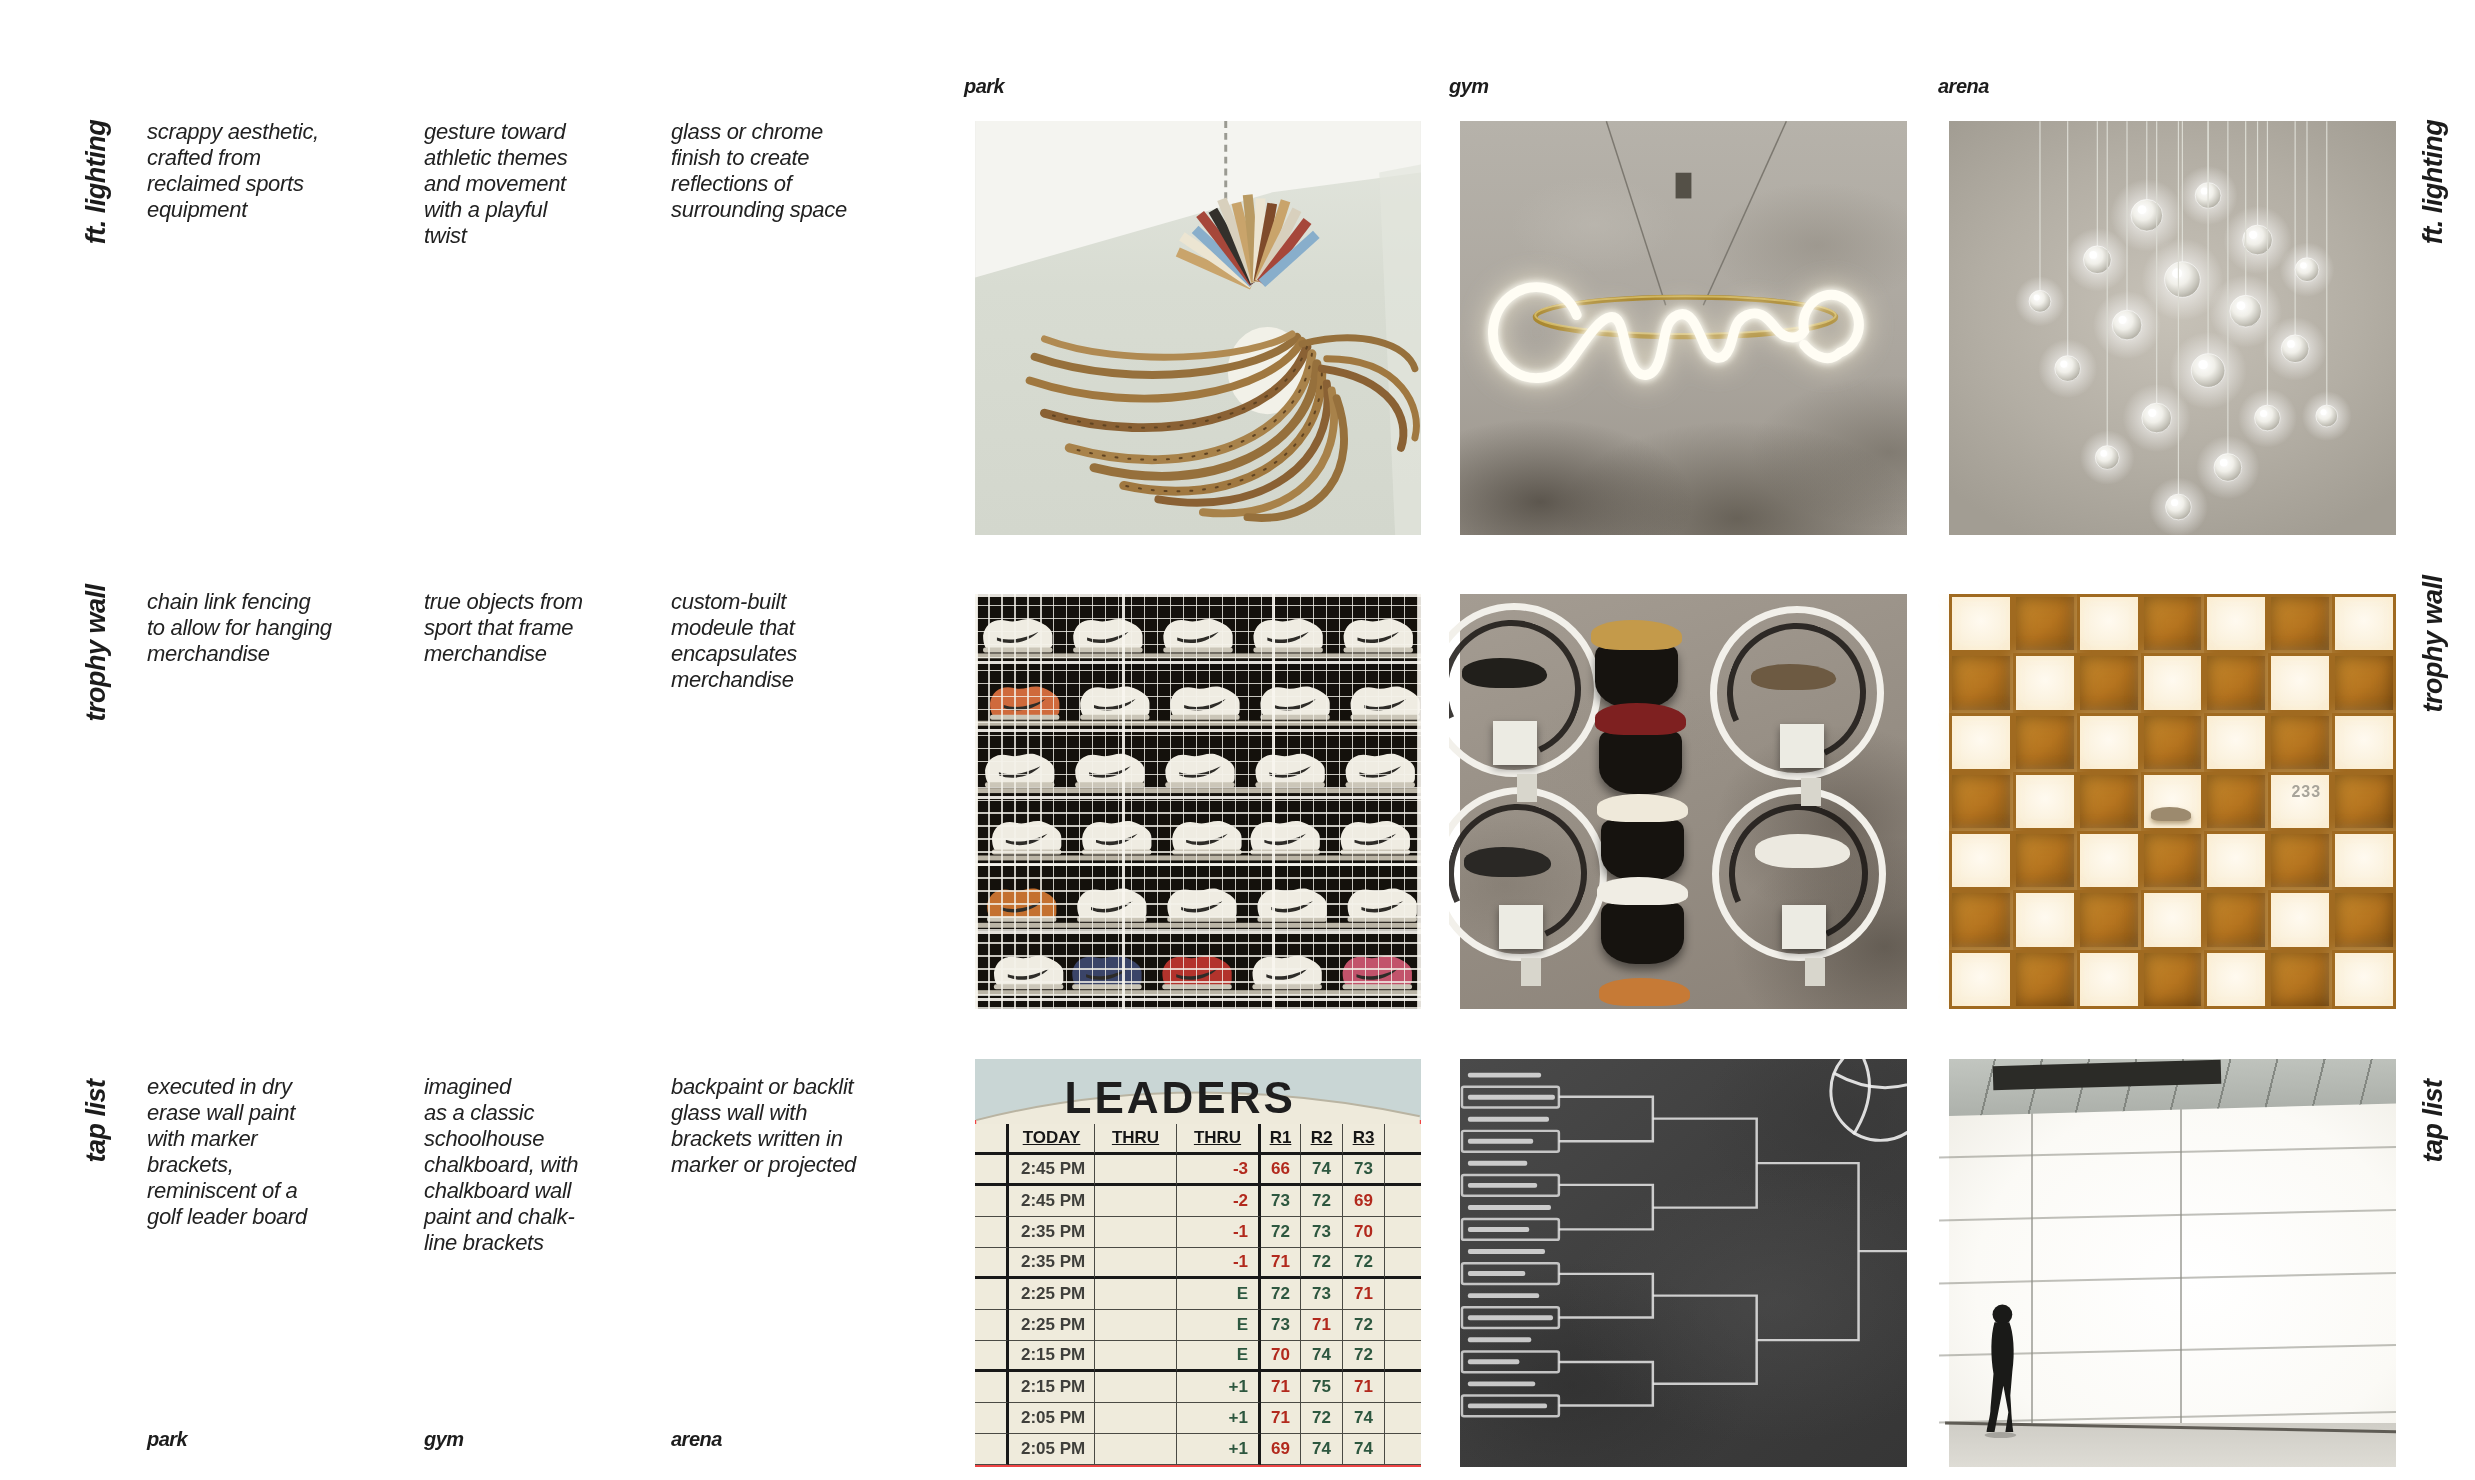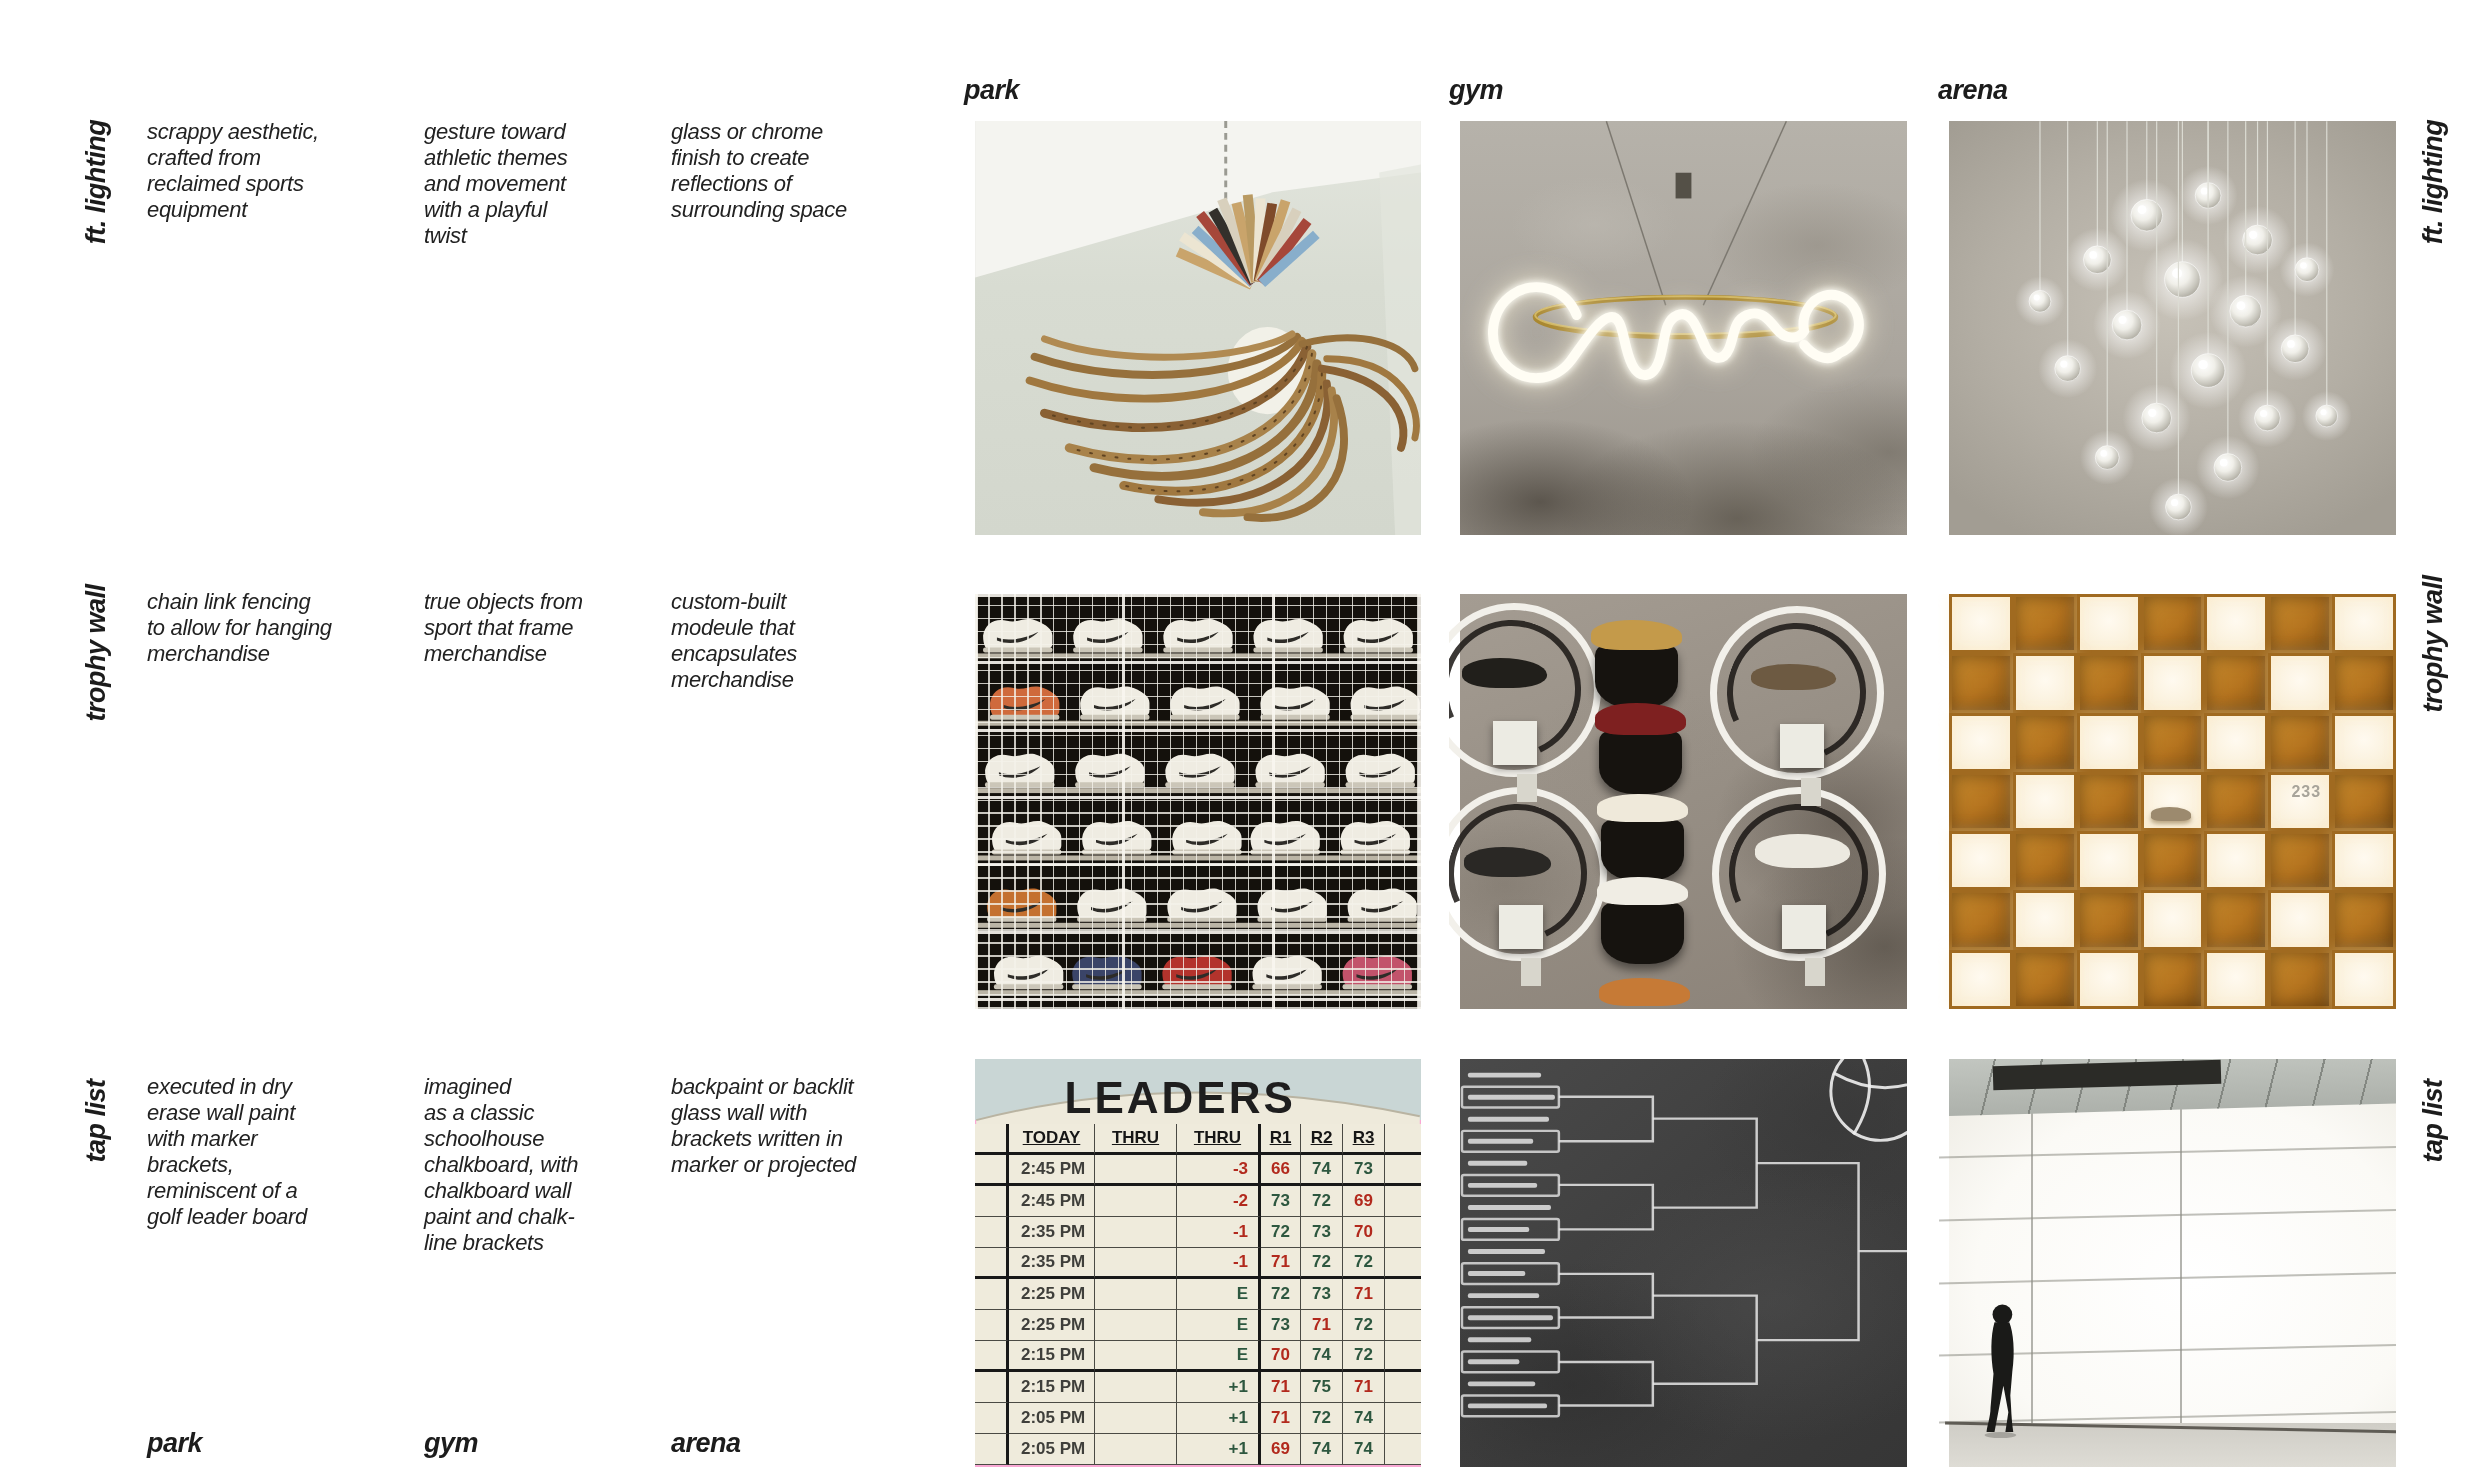--- a/index.html
+++ b/index.html
@@ -1,20 +1,20 @@
 <!DOCTYPE html>
 <html><head>
 <meta charset="utf-8">
 <style>
   html,body{margin:0;padding:0;background:#ffffff;}
   #board{position:relative;width:2475px;height:1480px;background:#ffffff;overflow:hidden;
          font-family:"Liberation Sans",sans-serif;color:#1c1c1c;}
   .vlabel{position:absolute;font-style:italic;font-weight:bold;font-size:27px;letter-spacing:-0.5px;
           white-space:nowrap;transform:translate(-50%,-50%) rotate(-90deg);}
-  .clabel{position:absolute;font-style:italic;font-weight:bold;font-size:27px;letter-spacing:-0.5px;}
+  .clabel{position:absolute;font-style:italic;font-weight:bold;font-size:20px;letter-spacing:-0.5px;}
   .desc{position:absolute;font-style:italic;font-size:22px;line-height:26px;letter-spacing:-0.3px;
         color:#222;white-space:pre-line;}
   .img{position:absolute;overflow:hidden;padding-left:11px;}
 
   
   .lamp-bg{width:100%;height:100%;background:linear-gradient(180deg,#e3e6de 0%,#d8dcd2 40%,#d3d7cd 100%);}
   
   .neon-bg{width:100%;height:100%;
     background:
       radial-gradient(218px 119px at 18% 92%, rgba(70,64,56,.75), rgba(70,64,56,0) 70%),
@@ -50,21 +50,21 @@
   .stand{position:absolute;background:#16130f;border-radius:10px 10px 42% 42%;box-shadow:0 6px 10px rgba(0,0,0,.45);}
   .stand-shoe{position:absolute;border-radius:50% 60% 35% 35%;}
   
   .cubby-grid{width:100%;height:100%;display:grid;grid-template-columns:repeat(7,1fr);grid-template-rows:repeat(7,1fr);background:#8a5a1b;}
   .cubby{position:relative;border:3px solid #a06a20;box-sizing:border-box;}
   .cubby.wood{background:linear-gradient(135deg,#c98c2e 0%,#b5741f 55%,#8f5a15 100%);box-shadow:inset 0 0 18px rgba(60,35,5,.55);}
   .cubby.lit{background:radial-gradient(90% 90% at 50% 45%, #fffaf0 0%, #faf0da 60%, #f0e2c4 100%);box-shadow:inset 0 0 10px rgba(255,240,210,.9), 0 0 14px rgba(255,240,200,.35);}
   .cubby-num{position:absolute;right:8px;top:8px;font-size:16px;font-weight:bold;color:#a8a49a;letter-spacing:1px;}
   .cubby-shoe{position:absolute;left:12%;bottom:14%;width:70%;height:26%;background:#9c8a6e;border-radius:50% 60% 30% 30%;box-shadow:0 3px 4px rgba(120,90,40,.5);}
   
-  .lb{width:100%;height:100%;position:relative;background:#f9a8d4;}
+  .lb{width:100%;height:100%;position:relative;background:#ef4444;}
   .lb-sky{position:absolute;top:0;left:0;width:100%;height:61px;background:#c9d6d5;}
   .lb-arc{position:absolute;top:0;left:0;}
   .lb-title{position:absolute;top:14px;left:0;width:92%;text-align:center;font-weight:bold;
     font-size:44px;letter-spacing:3px;color:#1e1e1e;font-family:"Liberation Sans",sans-serif;}
   .lb-table{position:absolute;top:65px;left:0;display:grid;}
   .lb-cell{box-sizing:border-box;display:flex;align-items:center;font-weight:bold;font-size:17px;color:#3f3f3b;
     border-right:1px solid #4a4a44;border-bottom:1px solid #4a4a44;background:#efebdc;}
   .lb-head{text-decoration:underline;color:#161616;justify-content:center;border-bottom:3px solid #181818;}
   .lb-time{padding-left:12px;}
   .lb-total{justify-content:flex-end;padding-right:10px;}

